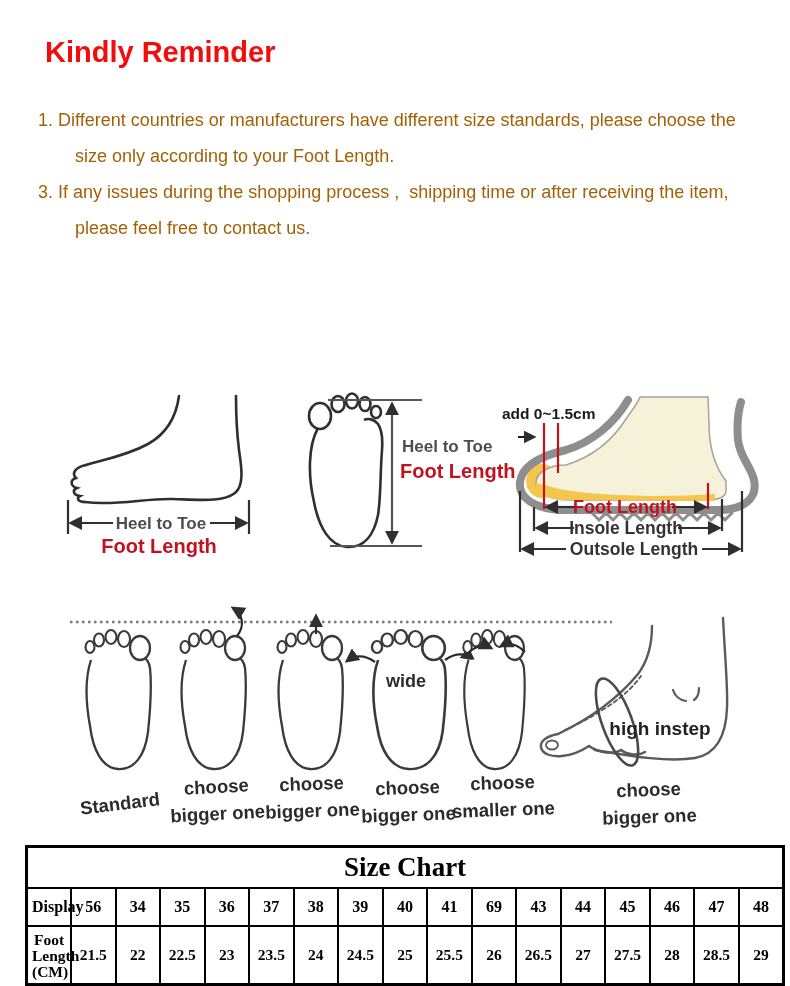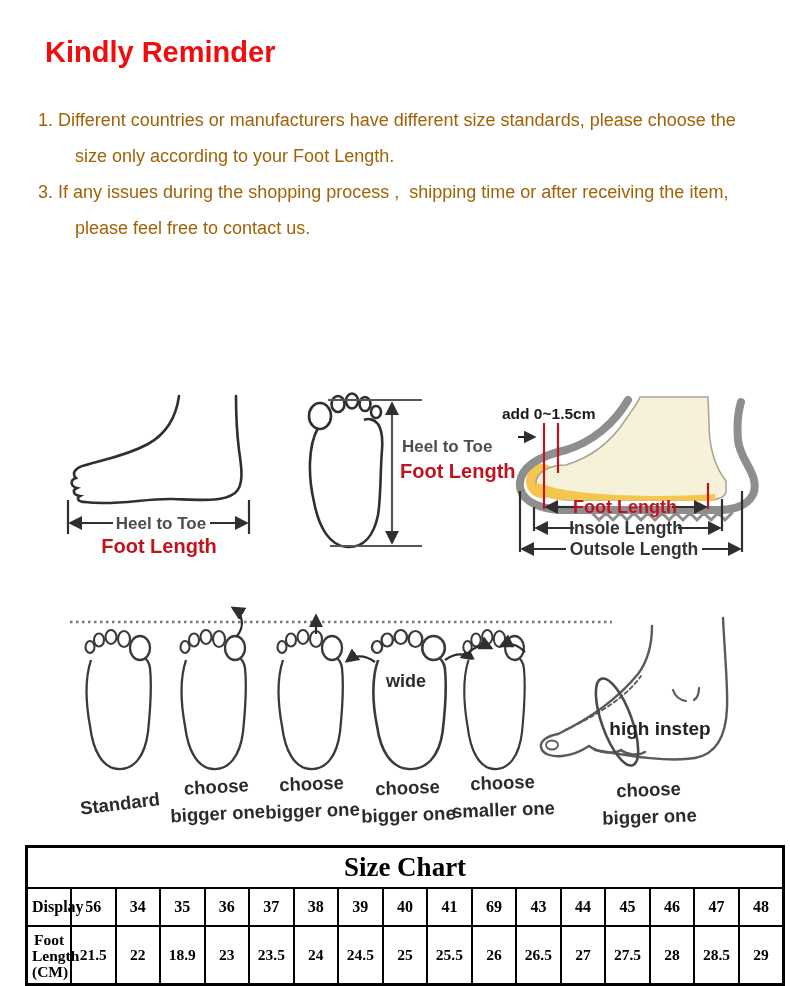--- a/index.html
+++ b/index.html
@@ -221,21 +221,21 @@
             <td>47</td>
             <td>48</td>
           </tr>
         <tr class="sc-foot">
           <td class="sc-label">
             <span class="l1">Foot Length</span>
             <span class="l2">(CM)</span>
           </td>
         <td>21.5</td>
             <td>22</td>
-            <td>18.9</td>
+            <td>22.5</td>
             <td>23</td>
             <td>23.5</td>
             <td>24</td>
             <td>24.5</td>
             <td>25</td>
             <td>25.5</td>
             <td>26</td>
             <td>26.5</td>
             <td>27</td>
             <td>27.5</td>

